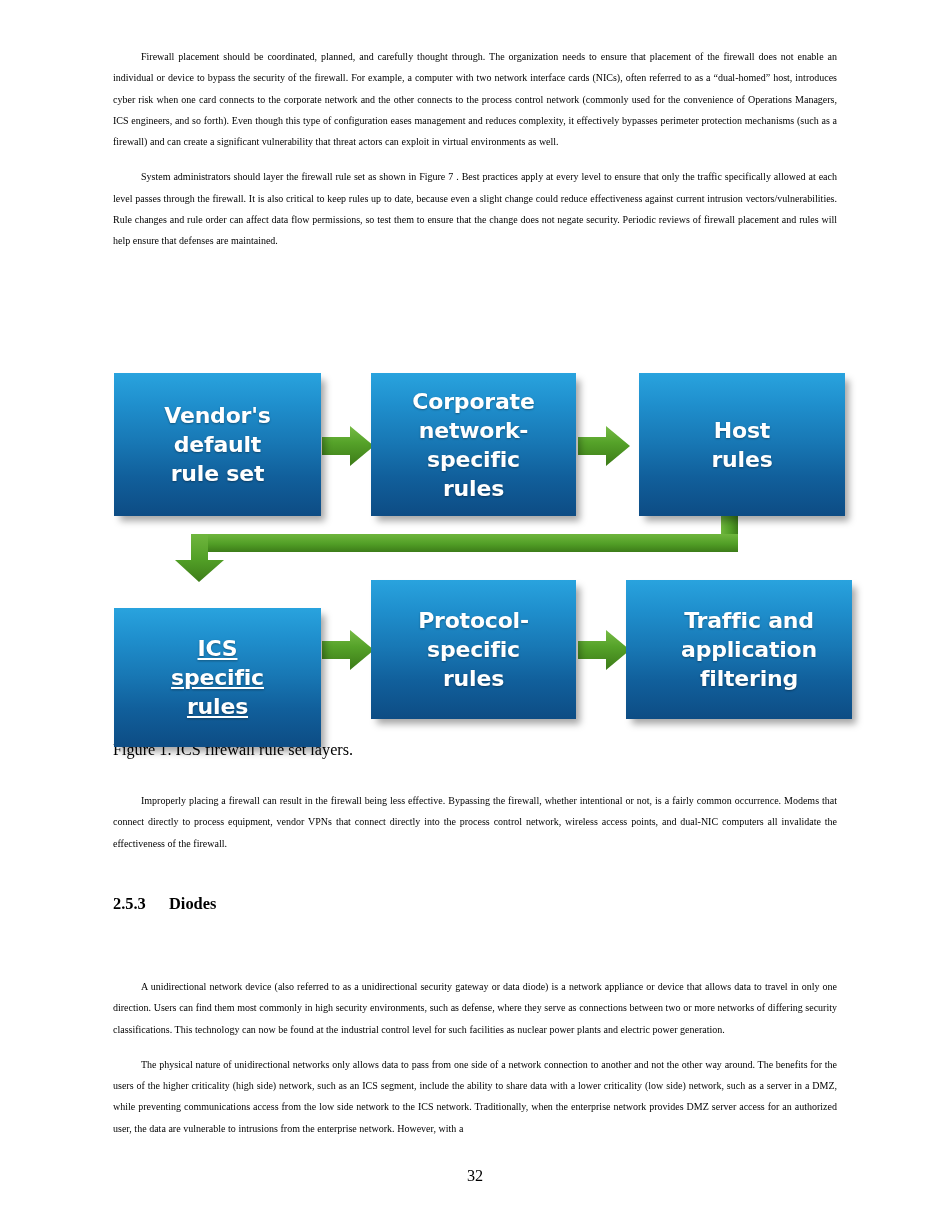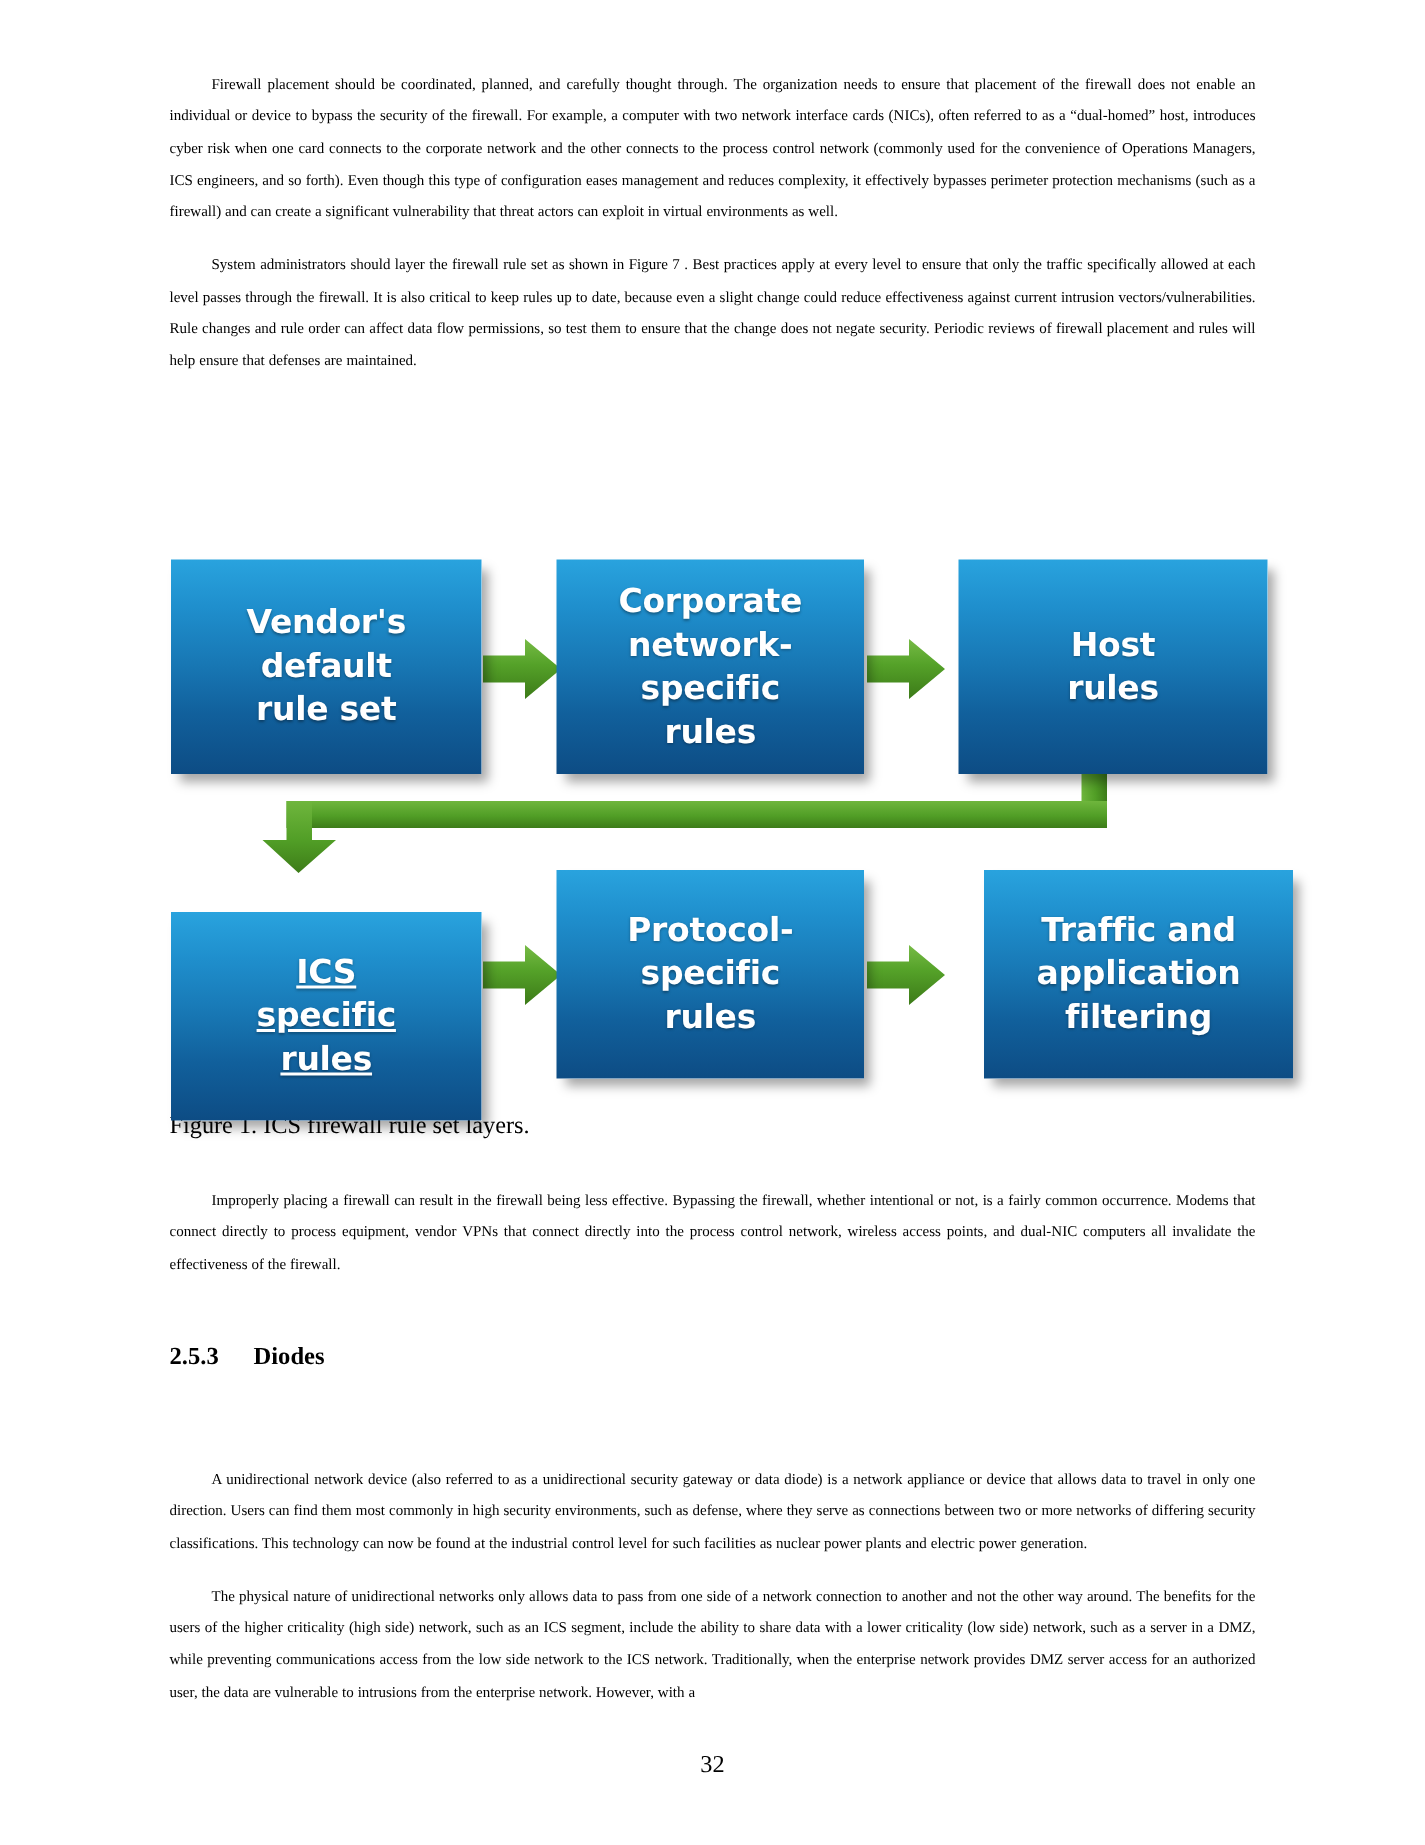--- a/index.html
+++ b/index.html
@@ -137,21 +137,21 @@
     </div>
 
     <div class="fbox" style="left:114px; top:608px; width:207px; height:139px;text-decoration:underline;">
       <span>ICS<br>specific<br>rules</span>
     </div>
 
     <div class="fbox" style="left:371px; top:580px; width:205px; height:139px;justify-content:center;">
       <span>Protocol-specific<br>rules</span>
     </div>
 
-    <div class="fbox" style="left:656px; top:580px; width:206px; height:139px;">
+    <div class="fbox" style="left:626px; top:580px; width:206px; height:139px;padding-left:20px;">
       <span>Traffic and<br>application<br>filtering</span>
     </div>
 
     <svg class="arrow-right" style="left:322px; top:424px;" width="54" height="44" viewBox="0 0 54 44">
       <defs>
         <linearGradient id="ag1" x1="0" y1="0" x2="0" y2="1">
           <stop offset="0%" stop-color="#77bb46"></stop>
           <stop offset="42%" stop-color="#55a229"></stop>
           <stop offset="100%" stop-color="#3c7a18"></stop>
         </linearGradient>

